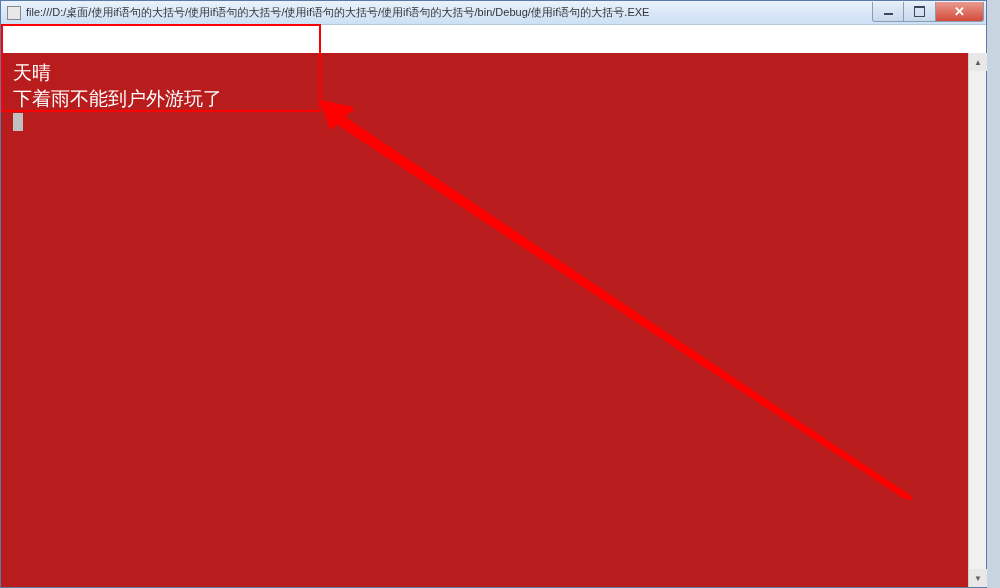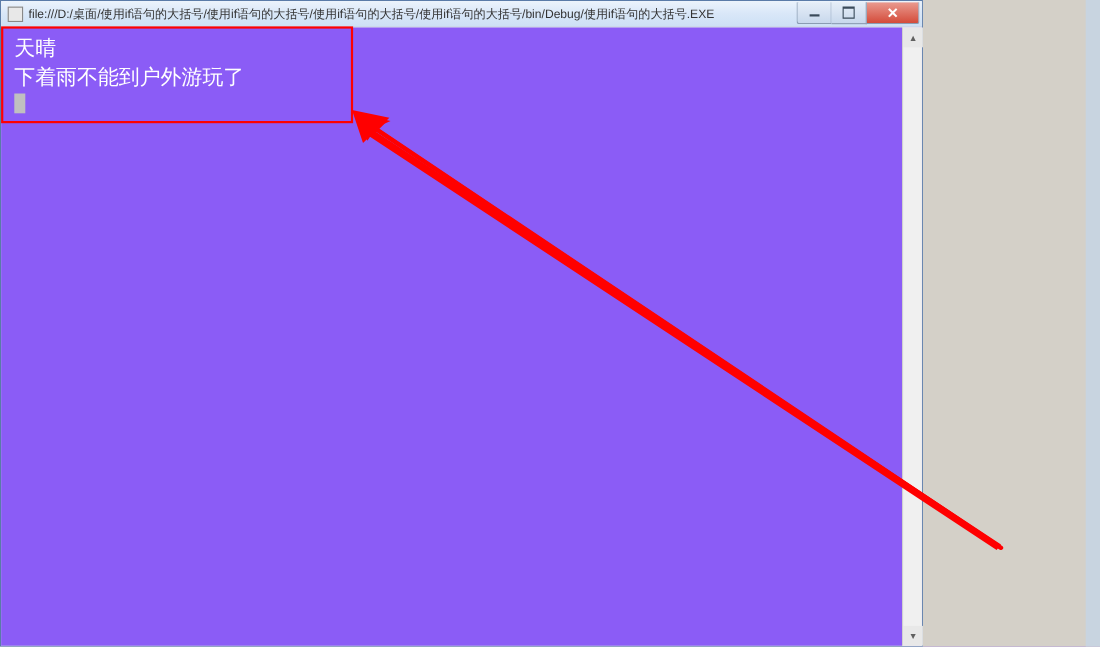--- a/index.html
+++ b/index.html
@@ -14,26 +14,27 @@
       background: #d4d0c8;
       font-family: "Microsoft YaHei", "SimSun", sans-serif;
       position: relative;
       overflow: hidden;
     }
     
     .window {
       position: absolute;
       top: 0;
       left: 0;
-      width: 839px;
+      width: 987px;
       height: 588px;
       background: #ffffff;
       border: 1px solid #5a7ba8;
       display: flex;
       flex-direction: column;
+      gap: 28px;
     }
     
     .titlebar {
       height: 24px;
       background: linear-gradient(to bottom, #ebf3fc 0%, #d9e7f8 50%, #cde0f5 100%);
       display: flex;
       align-items: center;
       padding: 0 2px 0 6px;
       border-bottom: 1px solid #b8c8dc;
     }
@@ -104,21 +105,21 @@
       border-left: none;
       border-radius: 0 0 3px 0;
       width: 48px;
       color: #fff;
       font-size: 13px;
       font-weight: bold;
     }
     
     .console-area {
       flex: 1;
-      background: #8b5cf6;
+      background: #b91c1c;
       position: relative;
       border-right: 18px solid #f0f0f0;
     }
     
     .scrollbar-v {
       position: absolute;
       right: -18px;
       top: 0;
       width: 18px;
       height: 100%;

